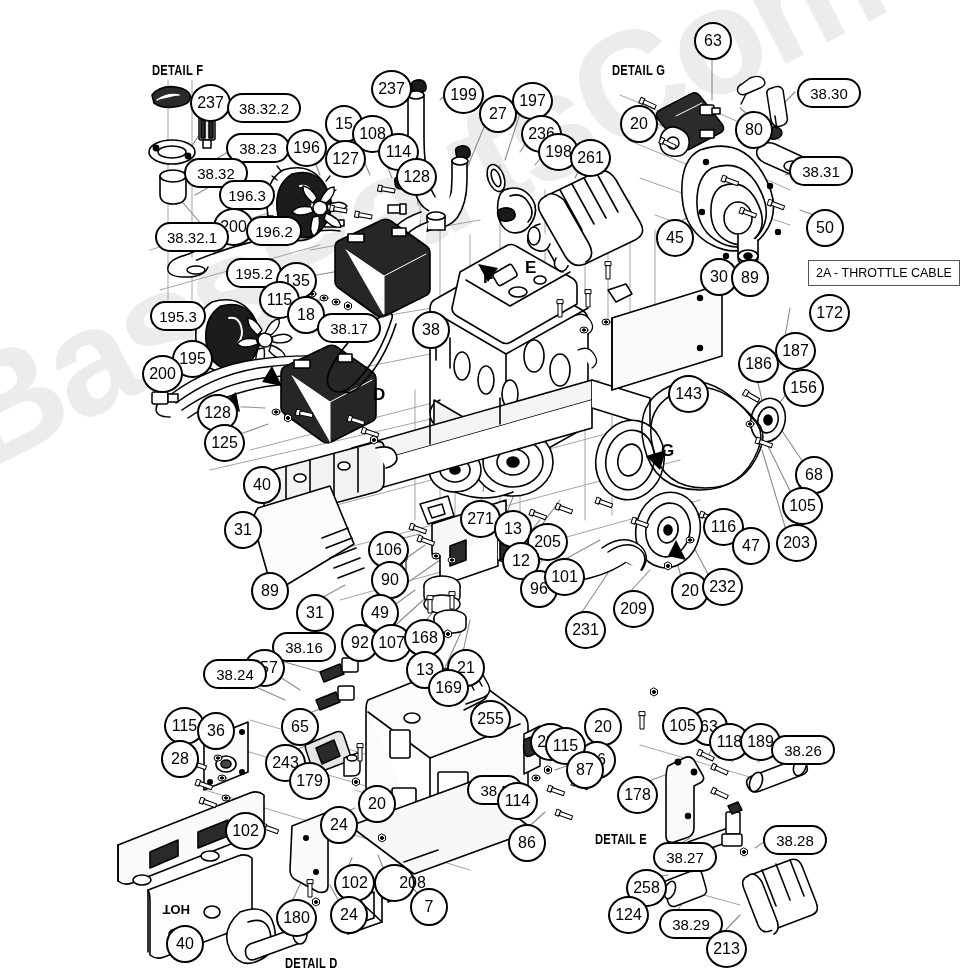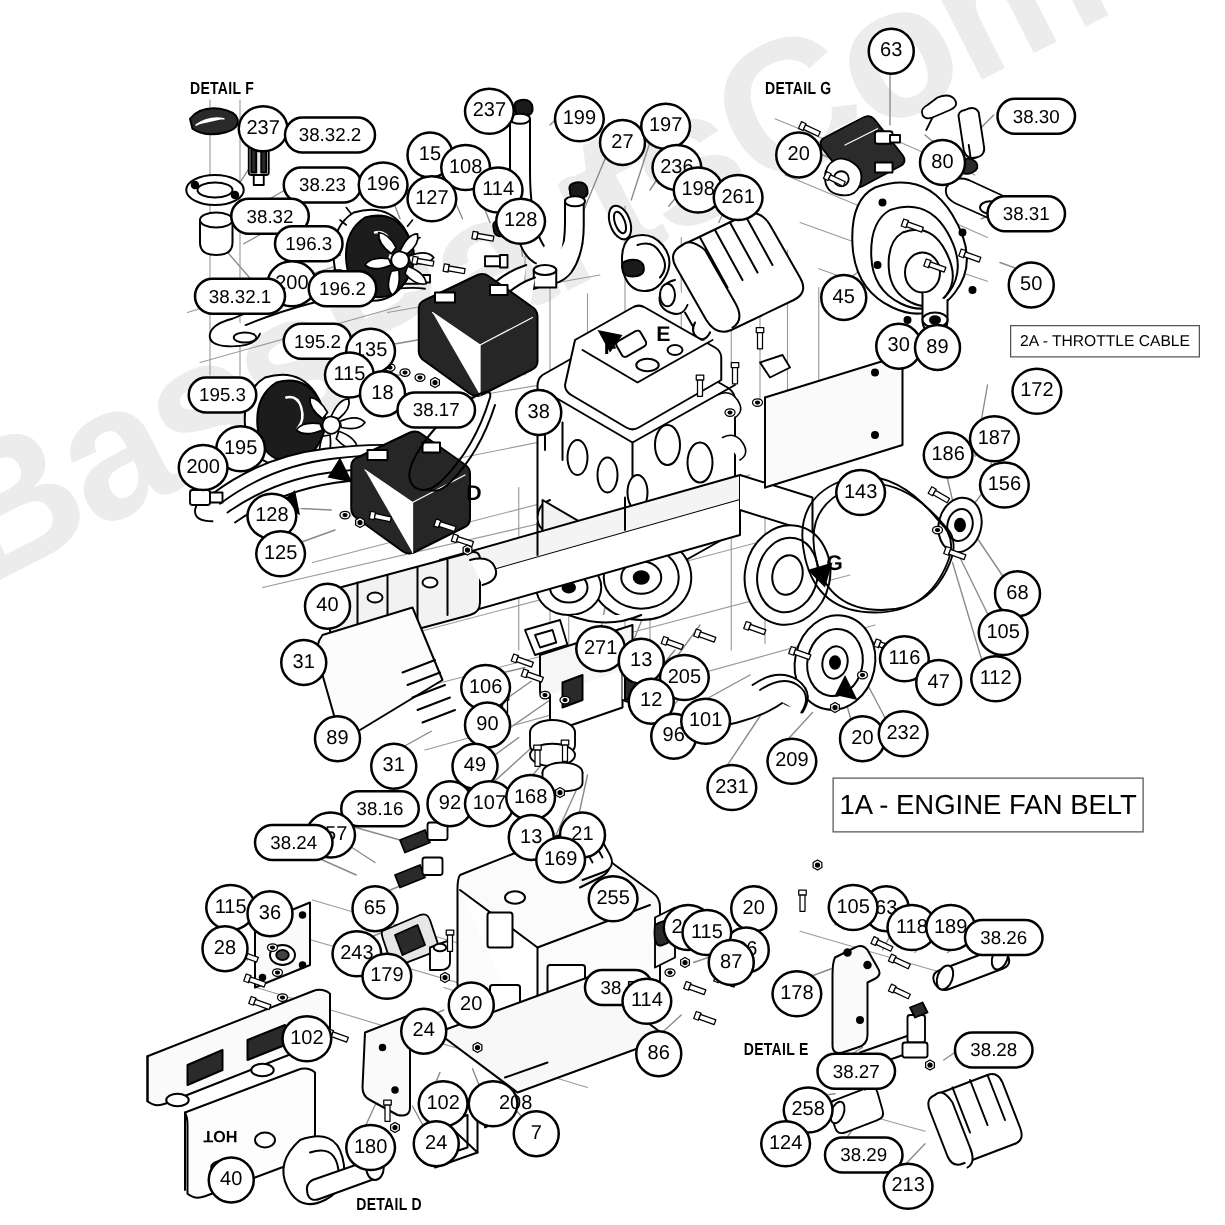--- a/index.html
+++ b/index.html
@@ -781,23 +781,20 @@
 
   <div class="seclabel detail-lbl" style="left:152px;top:62px;"><span>DETAIL F</span></div>
   <div class="seclabel detail-lbl" style="left:612px;top:62px;"><span>DETAIL G</span></div>
   <div class="seclabel detail-lbl" style="left:272px;top:955px;padding-left:13px;"><span>DETAIL D</span></div>
   <div class="seclabel detail-lbl" style="left:595px;top:831px;"><span>DETAIL E</span></div>
 
 
   <div class="boxlbl" id="box-throttle">
       <span>2A - THROTTLE CABLE</span>
     </div>
-  <div class="boxlbl" id="box-fanbelt">
-      <span>1A - ENGINE FAN BELT</span>
-    </div>
 
   <div class="letter" style="left:483px;top:268px;">F</div>
   <div class="letter" style="left:525px;top:258px;">E</div>
   <div class="letter" style="left:373px;top:385px;">D</div>
   <div class="letter" style="left:661px;top:441px;">G</div>
 
   <div id="callout-layer">
       <div class="cal r1" style="left: 694px; top: 22px;">63</div>
       <div class="cal r2" style="left: 371px; top: 70px;">237</div>
       <div class="cal r2" style="left: 443px; top: 76px;">199</div>
@@ -841,21 +838,21 @@
       <div class="cal r2" style="left: 783px; top: 369px;">156</div>
       <div class="cal r2" style="left: 172px; top: 340px;">195</div>
       <div class="cal r2" style="left: 142px; top: 355px;">200</div>
       <div class="cal r2" style="left: 668px; top: 375px;">143</div>
       <div class="cal r2" style="left: 197px; top: 394px;">128</div>
       <div class="cal r1" style="left: 795px; top: 456px;">68</div>
       <div class="cal r2" style="left: 204px; top: 424px;">125</div>
       <div class="cal r2" style="left: 782px; top: 487px;">105</div>
       <div class="cal r1" style="left: 243px; top: 466px;">40</div>
       <div class="cal r2" style="left: 703px; top: 508px;">116</div>
-      <div class="cal r2" style="left: 776px; top: 524px;">112</div>
+      <div class="cal r2" style="left: 776px; top: 524px;">203</div>
       <div class="cal r1" style="left: 224px; top: 511px;">31</div>
       <div class="cal r2" style="left: 460px; top: 500px;">271</div>
       <div class="cal r1" style="left: 494px; top: 510px;">13</div>
       <div class="cal r2" style="left: 527px; top: 523px;">205</div>
       <div class="cal r1" style="left: 732px; top: 527px;">47</div>
       <div class="cal r2" style="left: 368px; top: 531px;">106</div>
       <div class="cal r1" style="left: 502px; top: 542px;">12</div>
       <div class="cal r1" style="left: 371px; top: 561px;">90</div>
       <div class="cal r1" style="left: 520px; top: 570px;">96</div>
       <div class="cal r2" style="left: 544px; top: 558px;">101</div>

